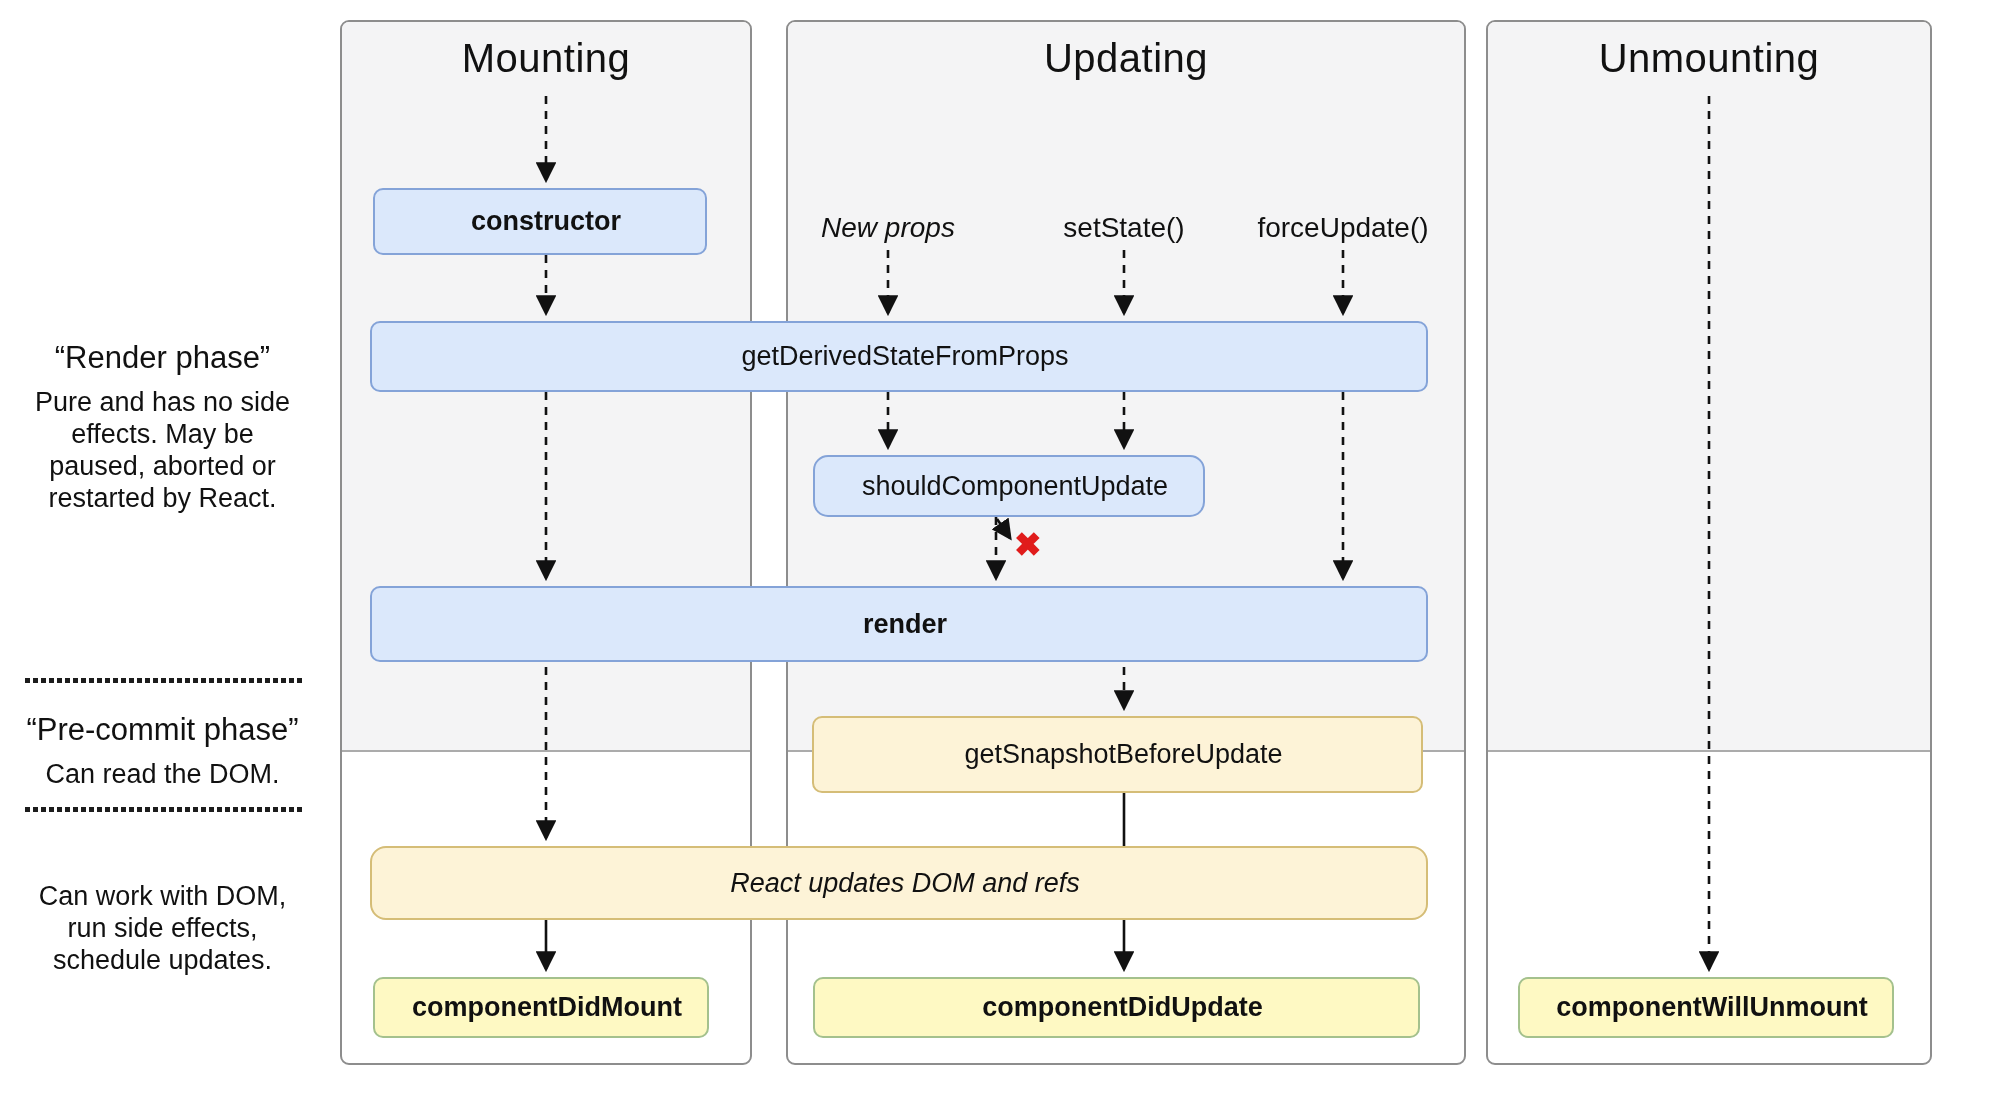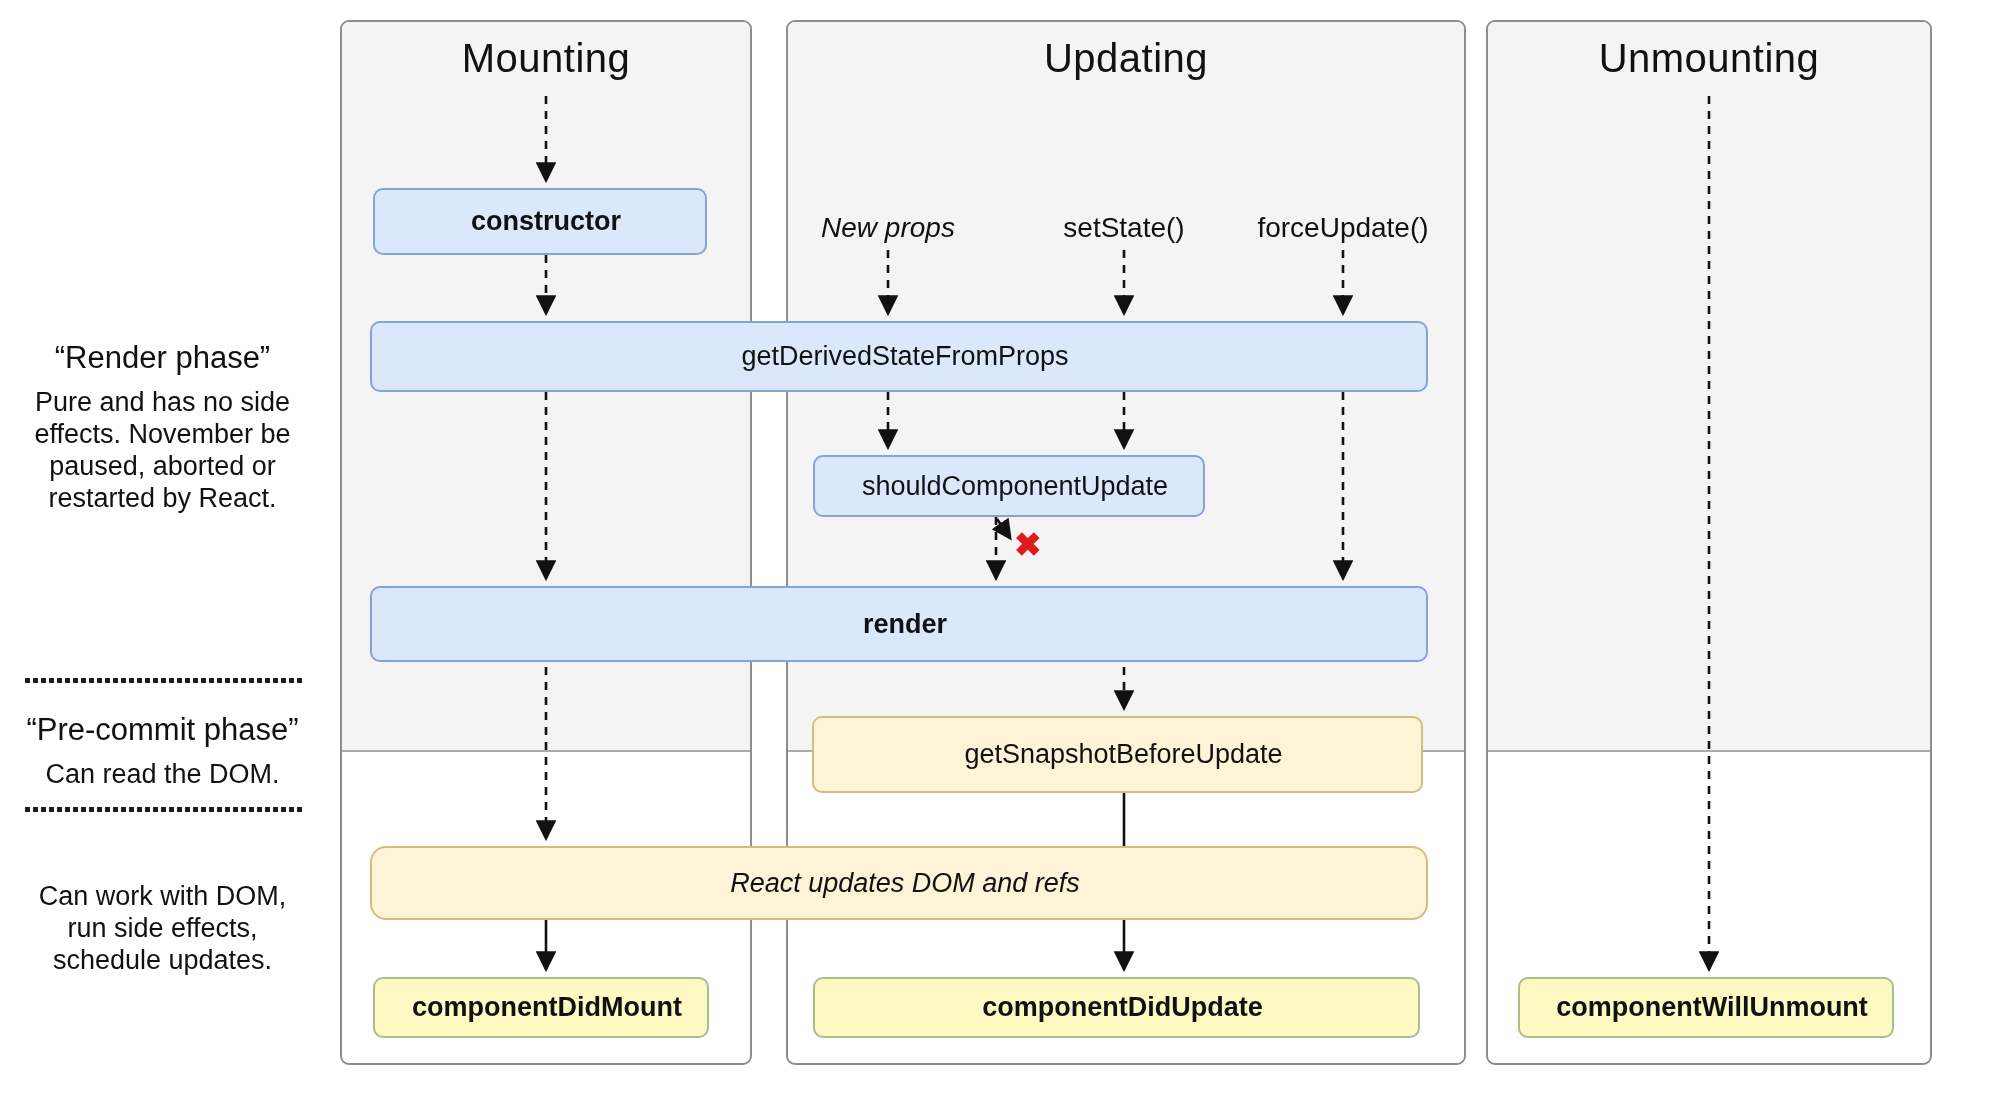--- a/index.html
+++ b/index.html
@@ -41,21 +41,21 @@
     padding-left:12px;
   }
   .blue   { background:#dbe8fb; border-color:#84a3d8; }
   .yellow { background:#fdf3d7; border-color:#d5bd77; }
   .green  { background:#fef9c3; border-color:#a4c18d; }
   .b { font-weight:bold; }
   .i { font-style:italic; }
 
   #node-constructor   { left:373px;  top:188px; width:334px;  height:67px; }
   #node-getderived    { left:370px;  top:321px; width:1058px; height:71px; }
-  #node-scu           { left:813px;  top:455px; width:392px;  height:62px; }
+  #node-scu           { left:813px;  top:455px; width:392px;  height:62px;border-radius:15px; }
   #node-render        { left:370px;  top:586px; width:1058px; height:76px; }
   #node-getsnapshot   { left:812px;  top:716px; width:611px;  height:77px; }
   #node-reactupdates  { left:370px;  top:846px; width:1058px; height:74px;border-radius:16px; }
   #node-didmount      { left:373px;  top:977px; width:336px;  height:61px; }
   #node-didupdate     { left:813px;  top:977px; width:607px;  height:61px; }
   #node-willunmount   { left:1518px; top:977px; width:376px;  height:61px; }
 
   
   .trigger {
     position:absolute; top:212px; transform:translateX(-50%);
@@ -147,21 +147,21 @@
 <div class="node yellow" id="node-getsnapshot">getSnapshotBeforeUpdate</div>
 <div class="node yellow i" id="node-reactupdates">React updates DOM and refs</div>
 <div class="node green b" id="node-didmount">componentDidMount</div>
 <div class="node green b" id="node-didupdate">componentDidUpdate</div>
 <div class="node green b" id="node-willunmount">componentWillUnmount</div>
 
 <div id="reject-x">✖</div>
 
 <div class="phase" id="phase-render">
   <div class="phase-title">“Render phase”</div>
-  <div class="phase-desc">Pure and has no side effects. November be paused, aborted or restarted by React.</div>
+  <div class="phase-desc">Pure and has no side effects. May be paused, aborted or restarted by React.</div>
 </div>
 
 <div class="dotted-rule" id="rule-top"></div>
 
 <div class="phase" id="phase-precommit">
   <div class="phase-title">“Pre-commit phase”</div>
   <div class="phase-desc">Can read the DOM.</div>
 </div>
 
 <div class="dotted-rule" id="rule-bottom"></div>

